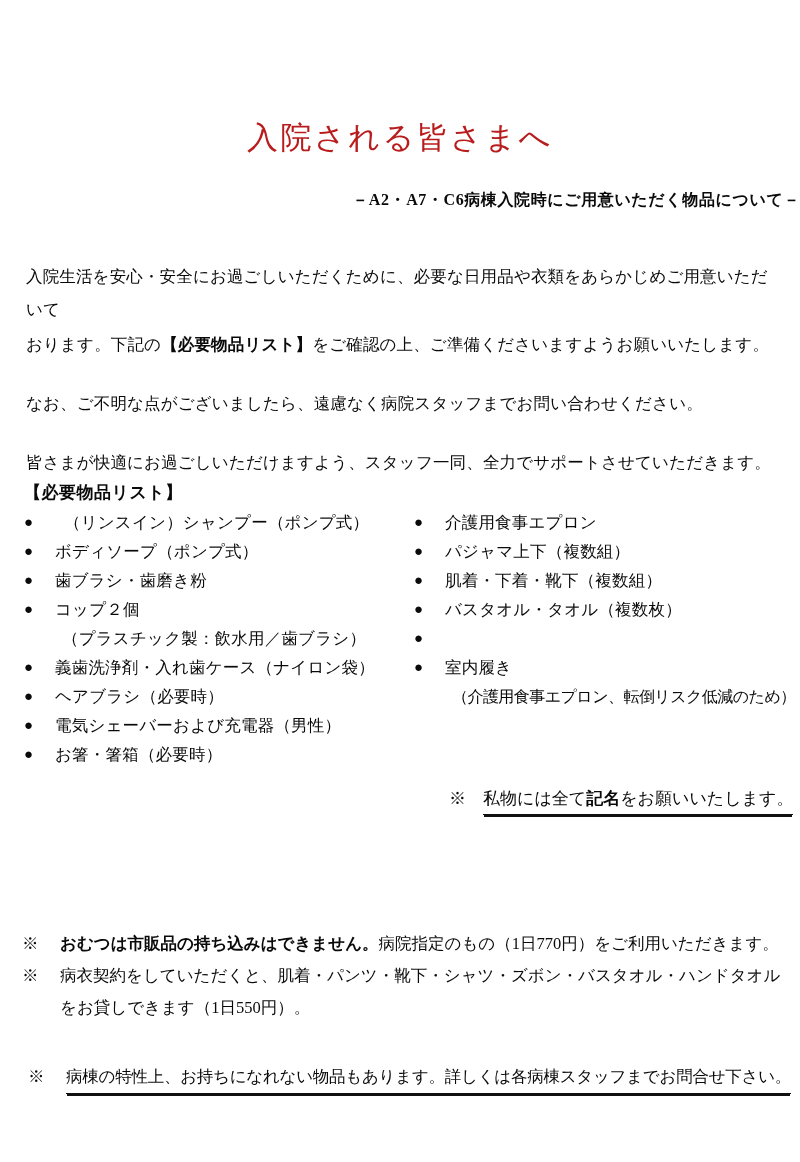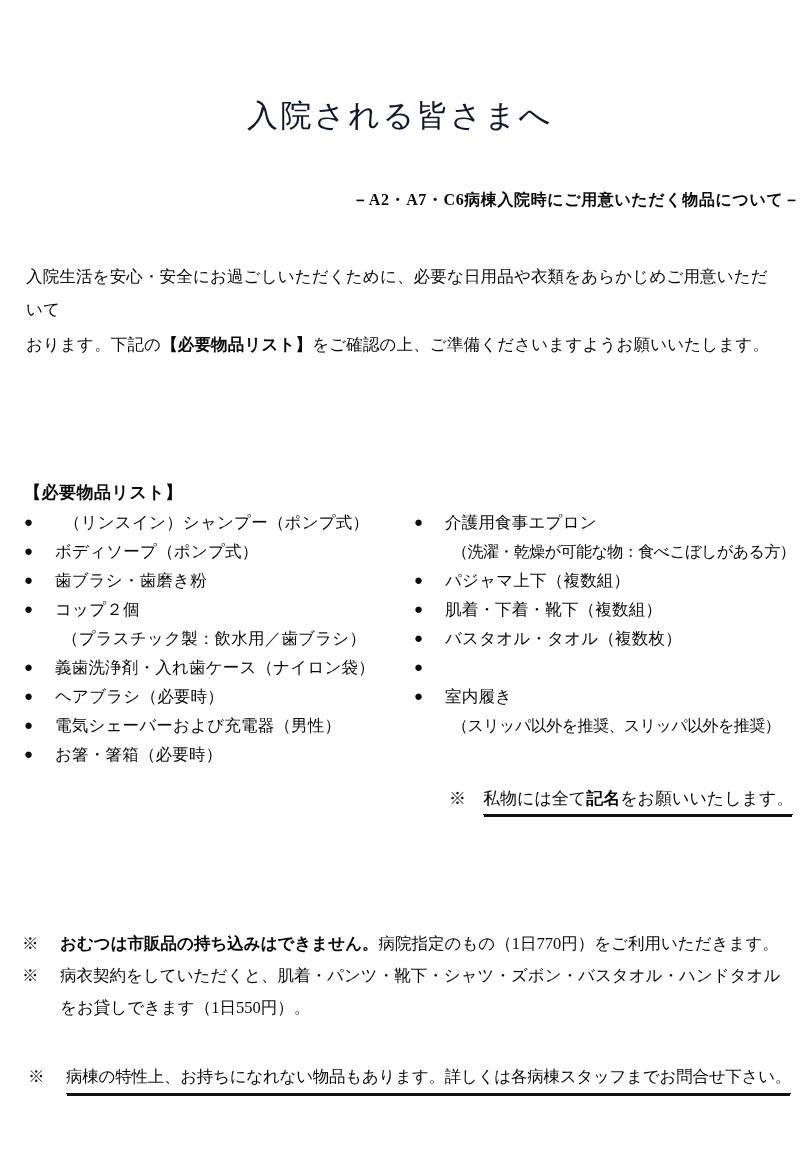--- a/index.html
+++ b/index.html
@@ -19,28 +19,28 @@
     position: relative;
     width: 800px;
     height: 1162px;
     box-sizing: border-box;
   }
 
   
   .doc-title {
     position: absolute;
     left: 0;
-    top: 74px;
+    top: 96px;
     width: 800px;
     text-align: center;
     font-family: "Liberation Sans", "DejaVu Sans", sans-serif;
     font-size: 31px;
     letter-spacing: 2.5px;
     font-weight: 400;
-    color: #0f172a;
+    color: #b91c1c;
   }
 
   .doc-subtitle {
     position: absolute;
     left: 0;
     top: 190px;
     width: 800px;
     text-align: right;
     font-size: 16px;
     font-weight: 700;
@@ -189,21 +189,23 @@
 <div class="page">
 
   <h1 class="doc-title">入院される皆さまへ</h1>
 
   <div class="doc-subtitle">－A2・A7・C6病棟入院時にご用意いただく物品について－</div>
 
   <div class="intro">
     <p>入院生活を安心・安全にお過ごしいただくために、必要な日用品や衣類をあらかじめご用意いただいて</p>
     <p><span>おります。下記の</span><span class="b">【必要物品リスト】</span><span>をご確認の上、ご準備くださいますようお願いいたします。</span></p>
     <div class="gap"></div>
+    <p>なお、ご不明な点がございましたら、遠慮なく病院スタッフまでお問い合わせください。</p>
     <div class="gap"></div>
+    <p>皆さまが快適にお過ごしいただけますよう、スタッフ一同、全力でサポートさせていただきます。</p>
   </div>
 
   <div class="list-heading">【必要物品リスト】</div>
 
   <div class="col col-left">
     <div class="li extra-indent">
       <span class="bullet">●</span>
       <span class="label">（リンスイン）シャンプー（ポンプ式）</span>
     </div>
     <div class="li">
@@ -235,41 +237,40 @@
       <span class="bullet">●</span>
       <span class="label">お箸・箸箱（必要時）</span>
     </div>
   </div>
 
   <div class="col col-right">
     <div class="li">
       <span class="bullet">●</span>
       <span class="label">介護用食事エプロン</span>
     </div>
-    <div class="subnote tight">（洗濯・乾燥が可能な物：食べこぼしがある方）</div>
     <div class="li">
       <span class="bullet">●</span>
       <span class="label">パジャマ上下（複数組）</span>
     </div>
     <div class="li">
       <span class="bullet">●</span>
       <span class="label">肌着・下着・靴下（複数組）</span>
     </div>
     <div class="li">
       <span class="bullet">●</span>
       <span class="label">バスタオル・タオル（複数枚）</span>
     </div>
     <div class="li">
       <span class="bullet">●</span>
     </div>
     <div class="li">
       <span class="bullet">●</span>
       <span class="label">室内履き</span>
     </div>
-    <div class="subnote tight">（スリッパ以外を推奨、スリッパ以外を推奨）</div>
+    <div class="subnote tight">（介護用食事エプロン、転倒リスク低減のため）</div>
   </div>
 
   <div class="naming-note">
     <span class="mark">※</span><span class="dbl-underline"><span>私物には全て</span><span class="b">記名</span><span>をお願いいたします。</span></span>
   </div>
 
   <div class="notices">
     <div class="notice-row">
       <span class="mark">※</span><span class="u-bold">おむつは市販品の持ち込みはできません。</span><span>病院指定のもの（1日770円）をご利用いただきます。</span>
     </div>

